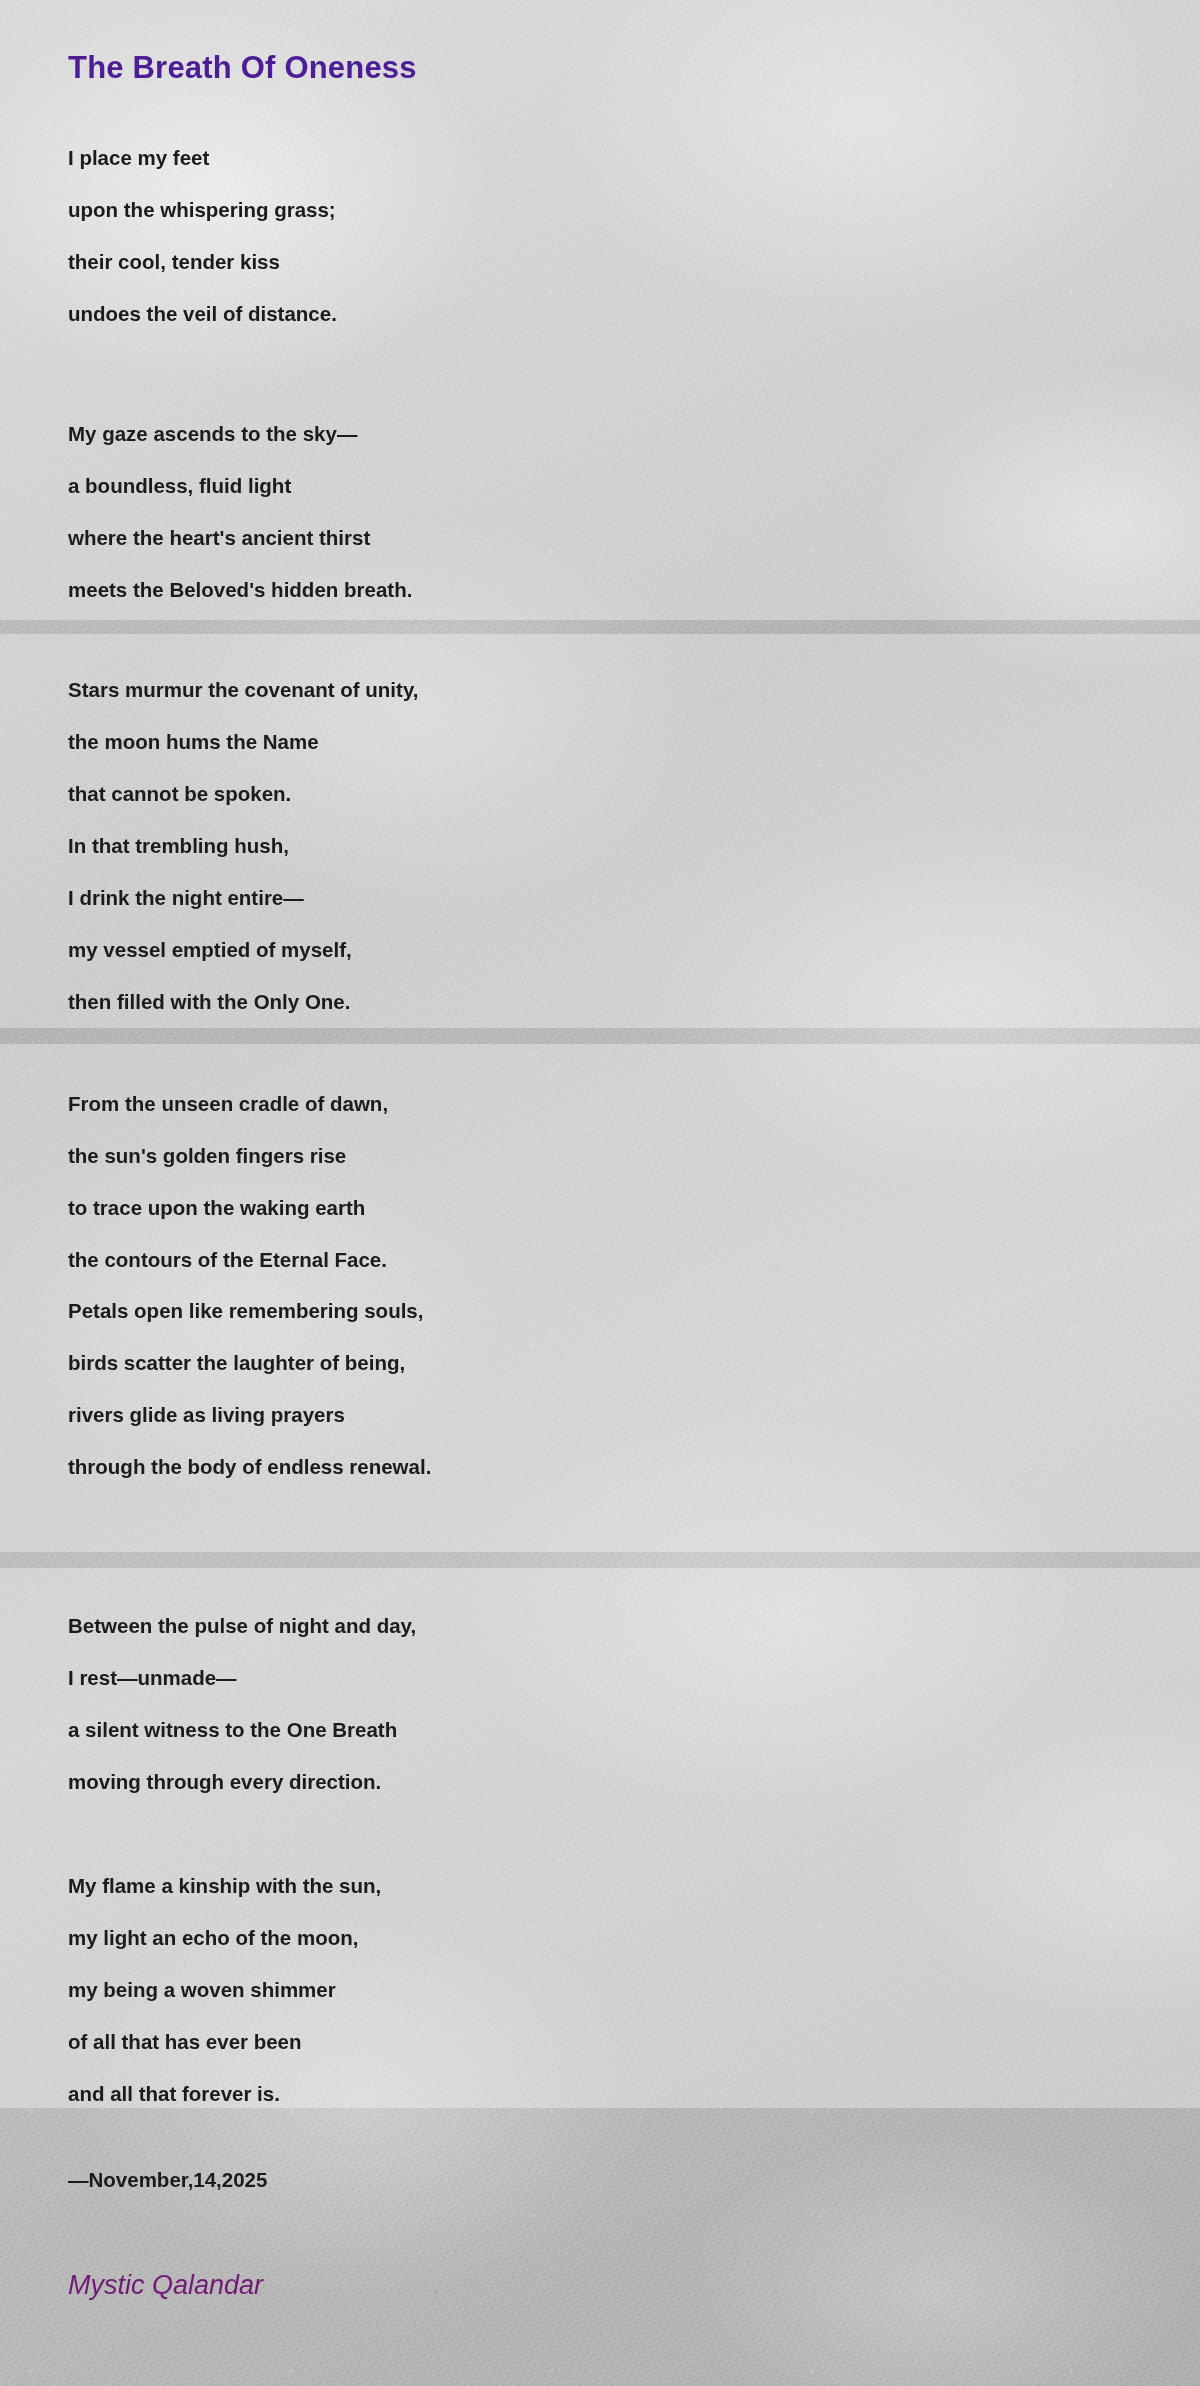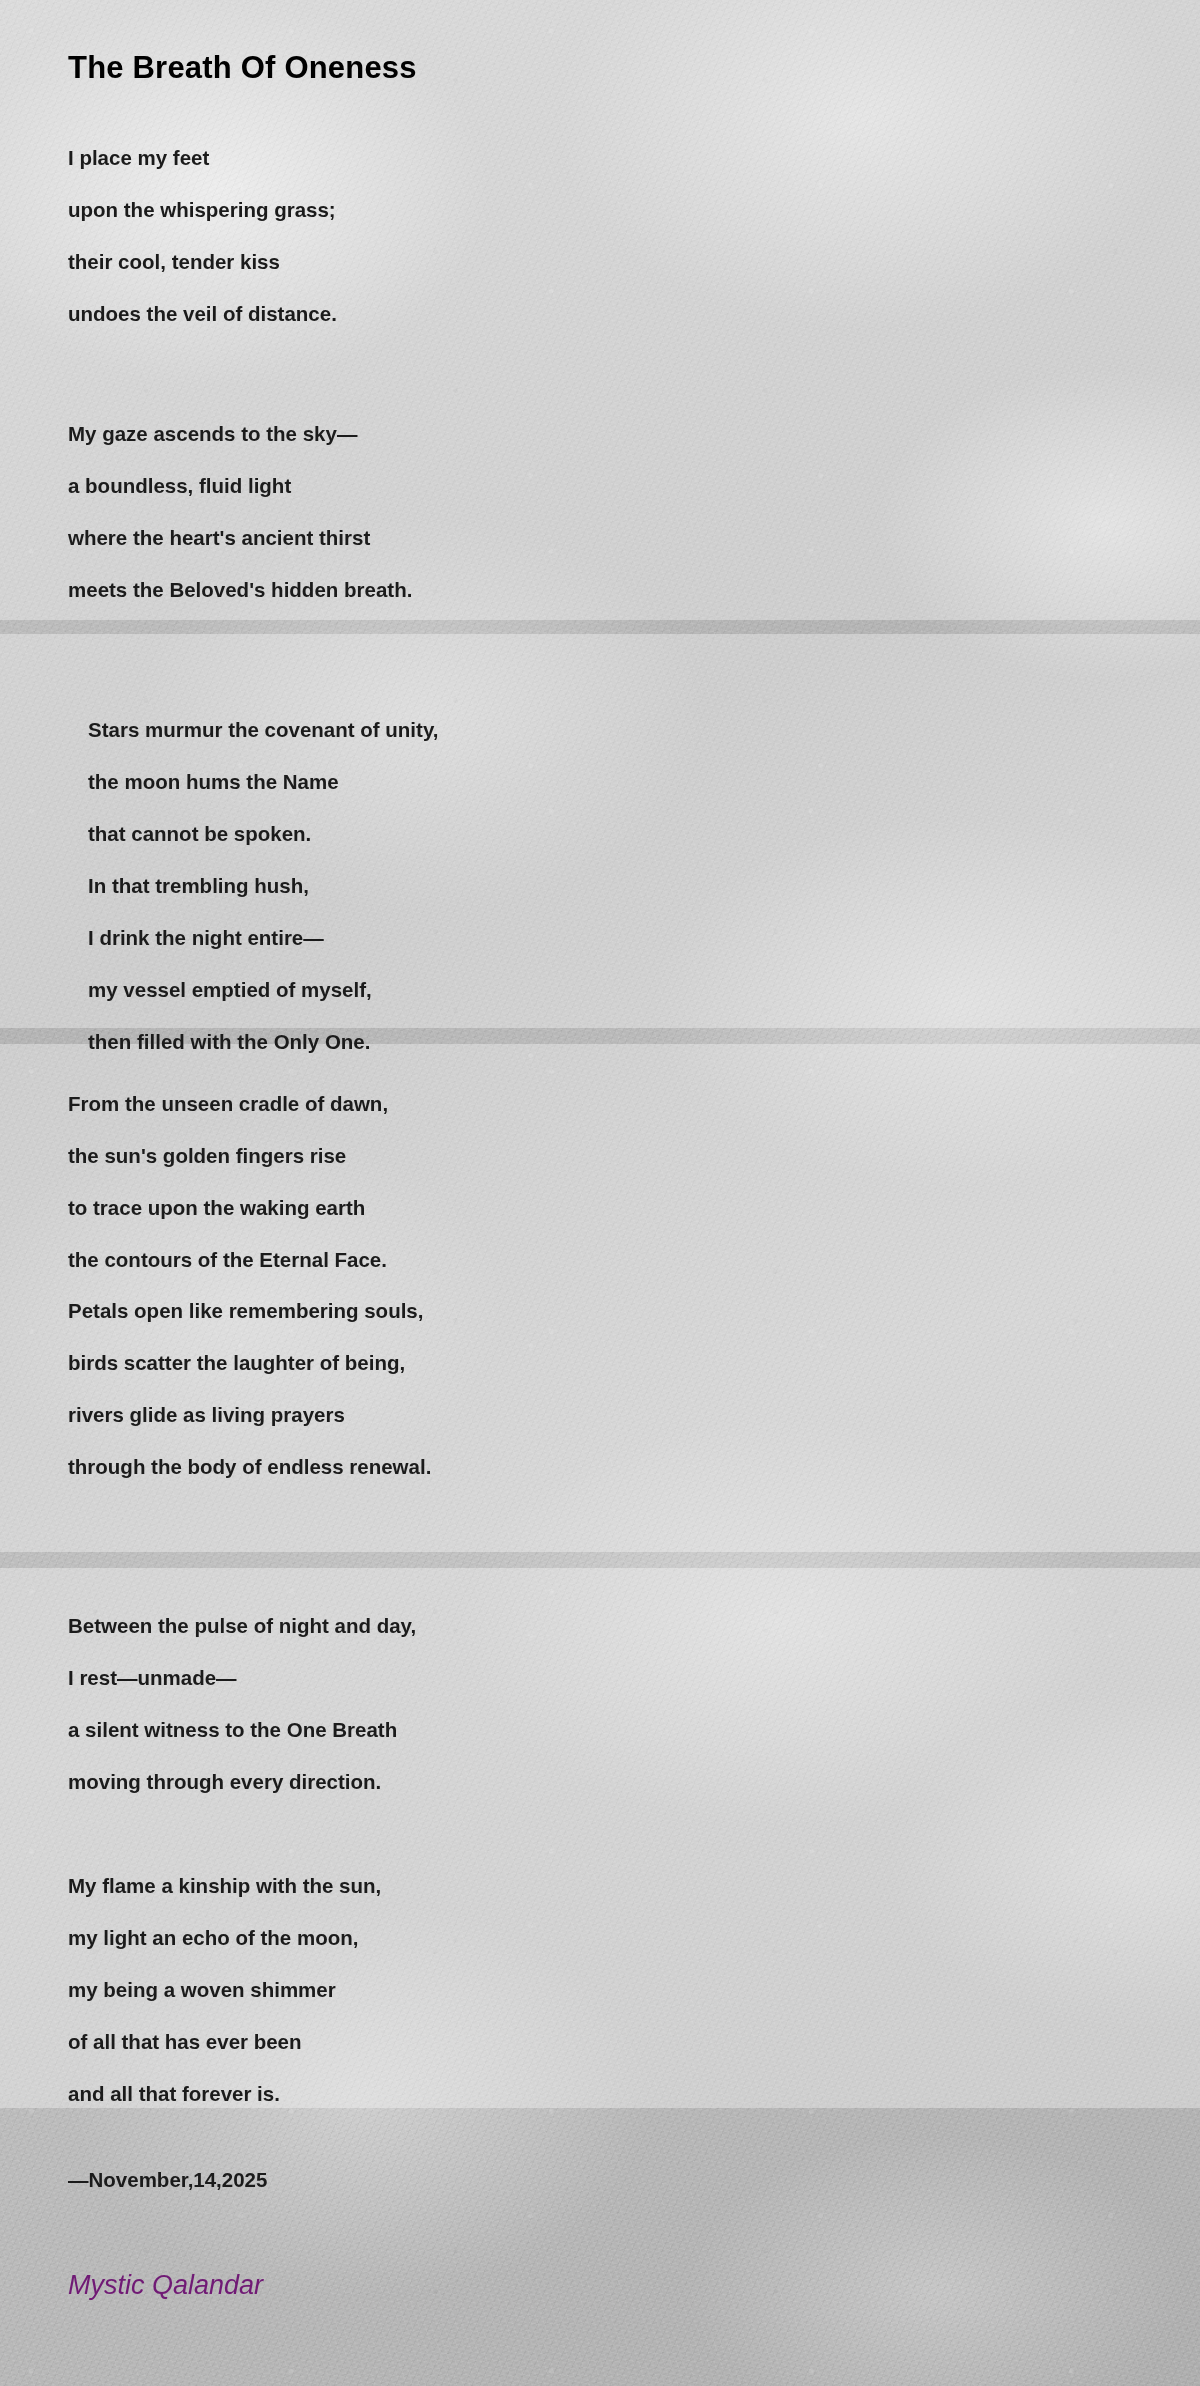--- a/index.html
+++ b/index.html
@@ -71,21 +71,21 @@
     position: absolute;
     inset: 0;
     padding: 0;
   }
   .title {
     position: absolute;
     left: 68px;
     top: 50px;
     font-size: 31px;
     font-weight: bold;
-    color: #000000;
+    color: #4c1d95;
     letter-spacing: 0.2px;
   }
   .stanza {
     position: absolute;
     left: 68px;
     color: #1b1b1b;
     font-size: 20.5px;
     font-weight: bold;
     line-height: 52px;
     white-space: pre-line;
@@ -126,21 +126,21 @@
   <div class="stanza" style="top:132px;">I place my feet
 upon the whispering grass;
 their cool, tender kiss
 undoes the veil of distance.</div>
 
   <div class="stanza" style="top:408px;">My gaze ascends to the sky—
 a boundless, fluid light
 where the heart's ancient thirst
 meets the Beloved's hidden breath.</div>
 
-  <div class="stanza" style="top:704px;margin-left:20px;">Stars murmur the covenant of unity,
+  <div class="stanza" style="top:664px;">Stars murmur the covenant of unity,
 the moon hums the Name
 that cannot be spoken.
 In that trembling hush,
 I drink the night entire—
 my vessel emptied of myself,
 then filled with the Only One.</div>
 
   <div class="stanza" style="top:1078px;">From the unseen cradle of dawn,
 the sun's golden fingers rise
 to trace upon the waking earth

